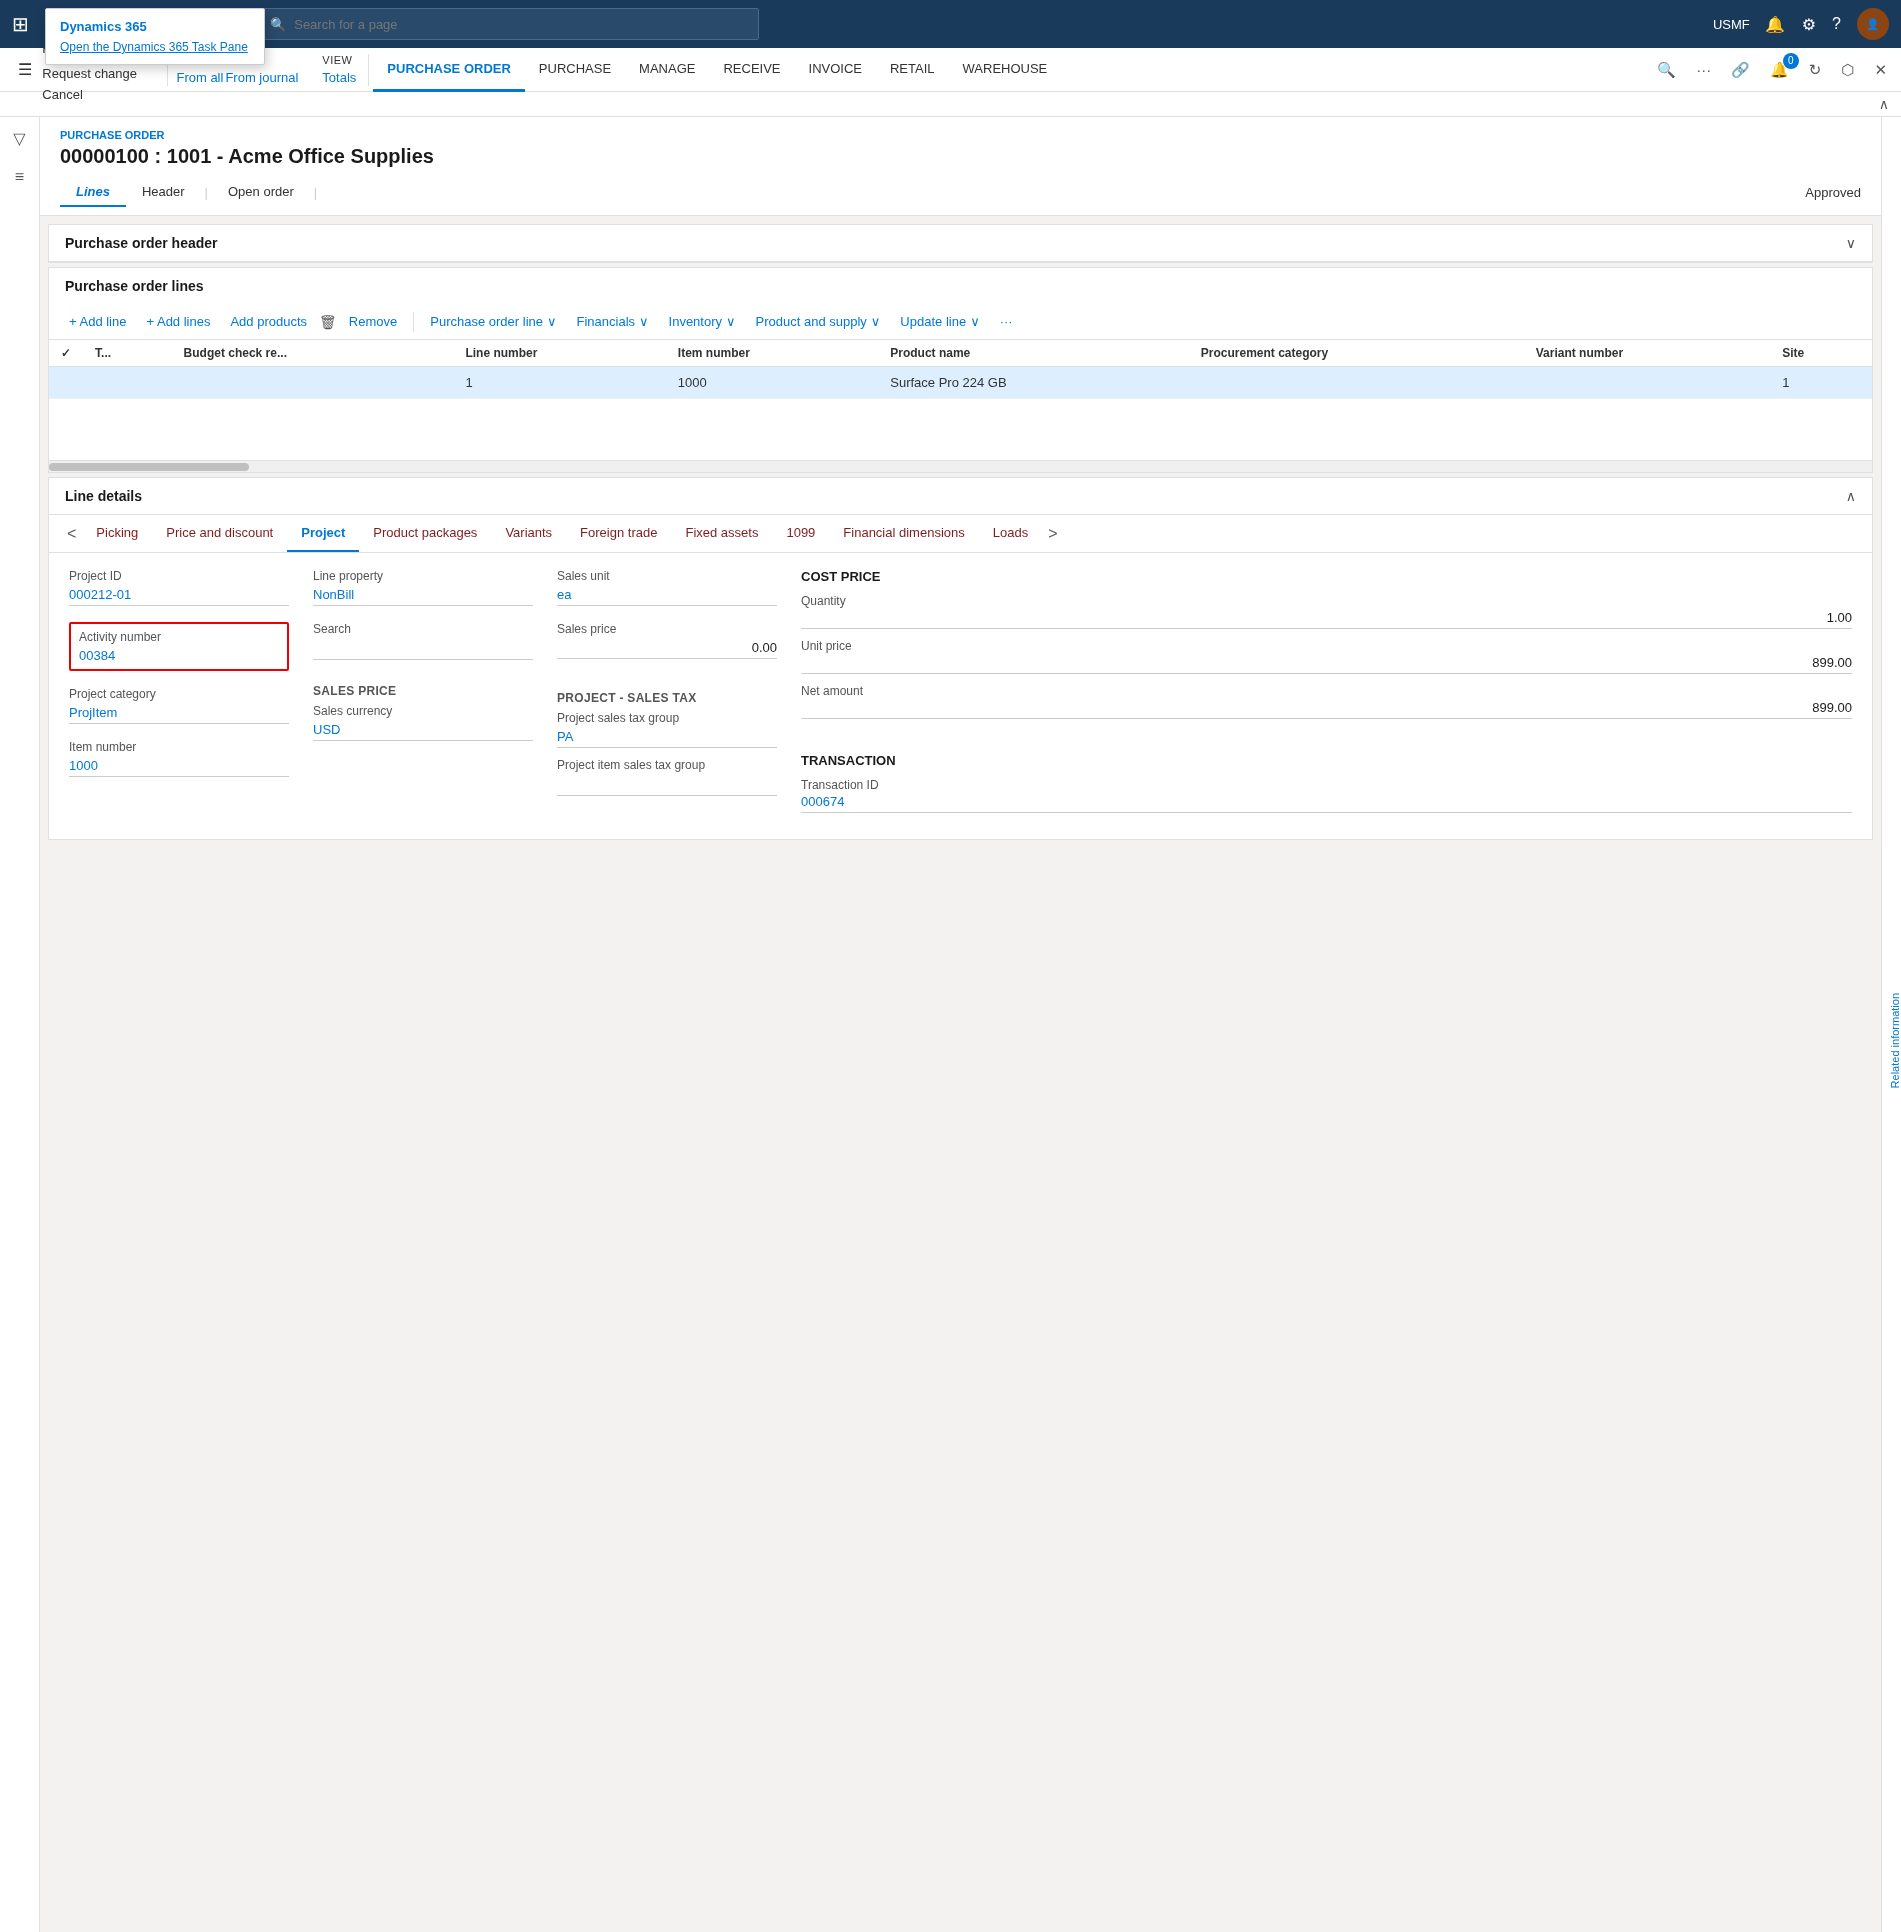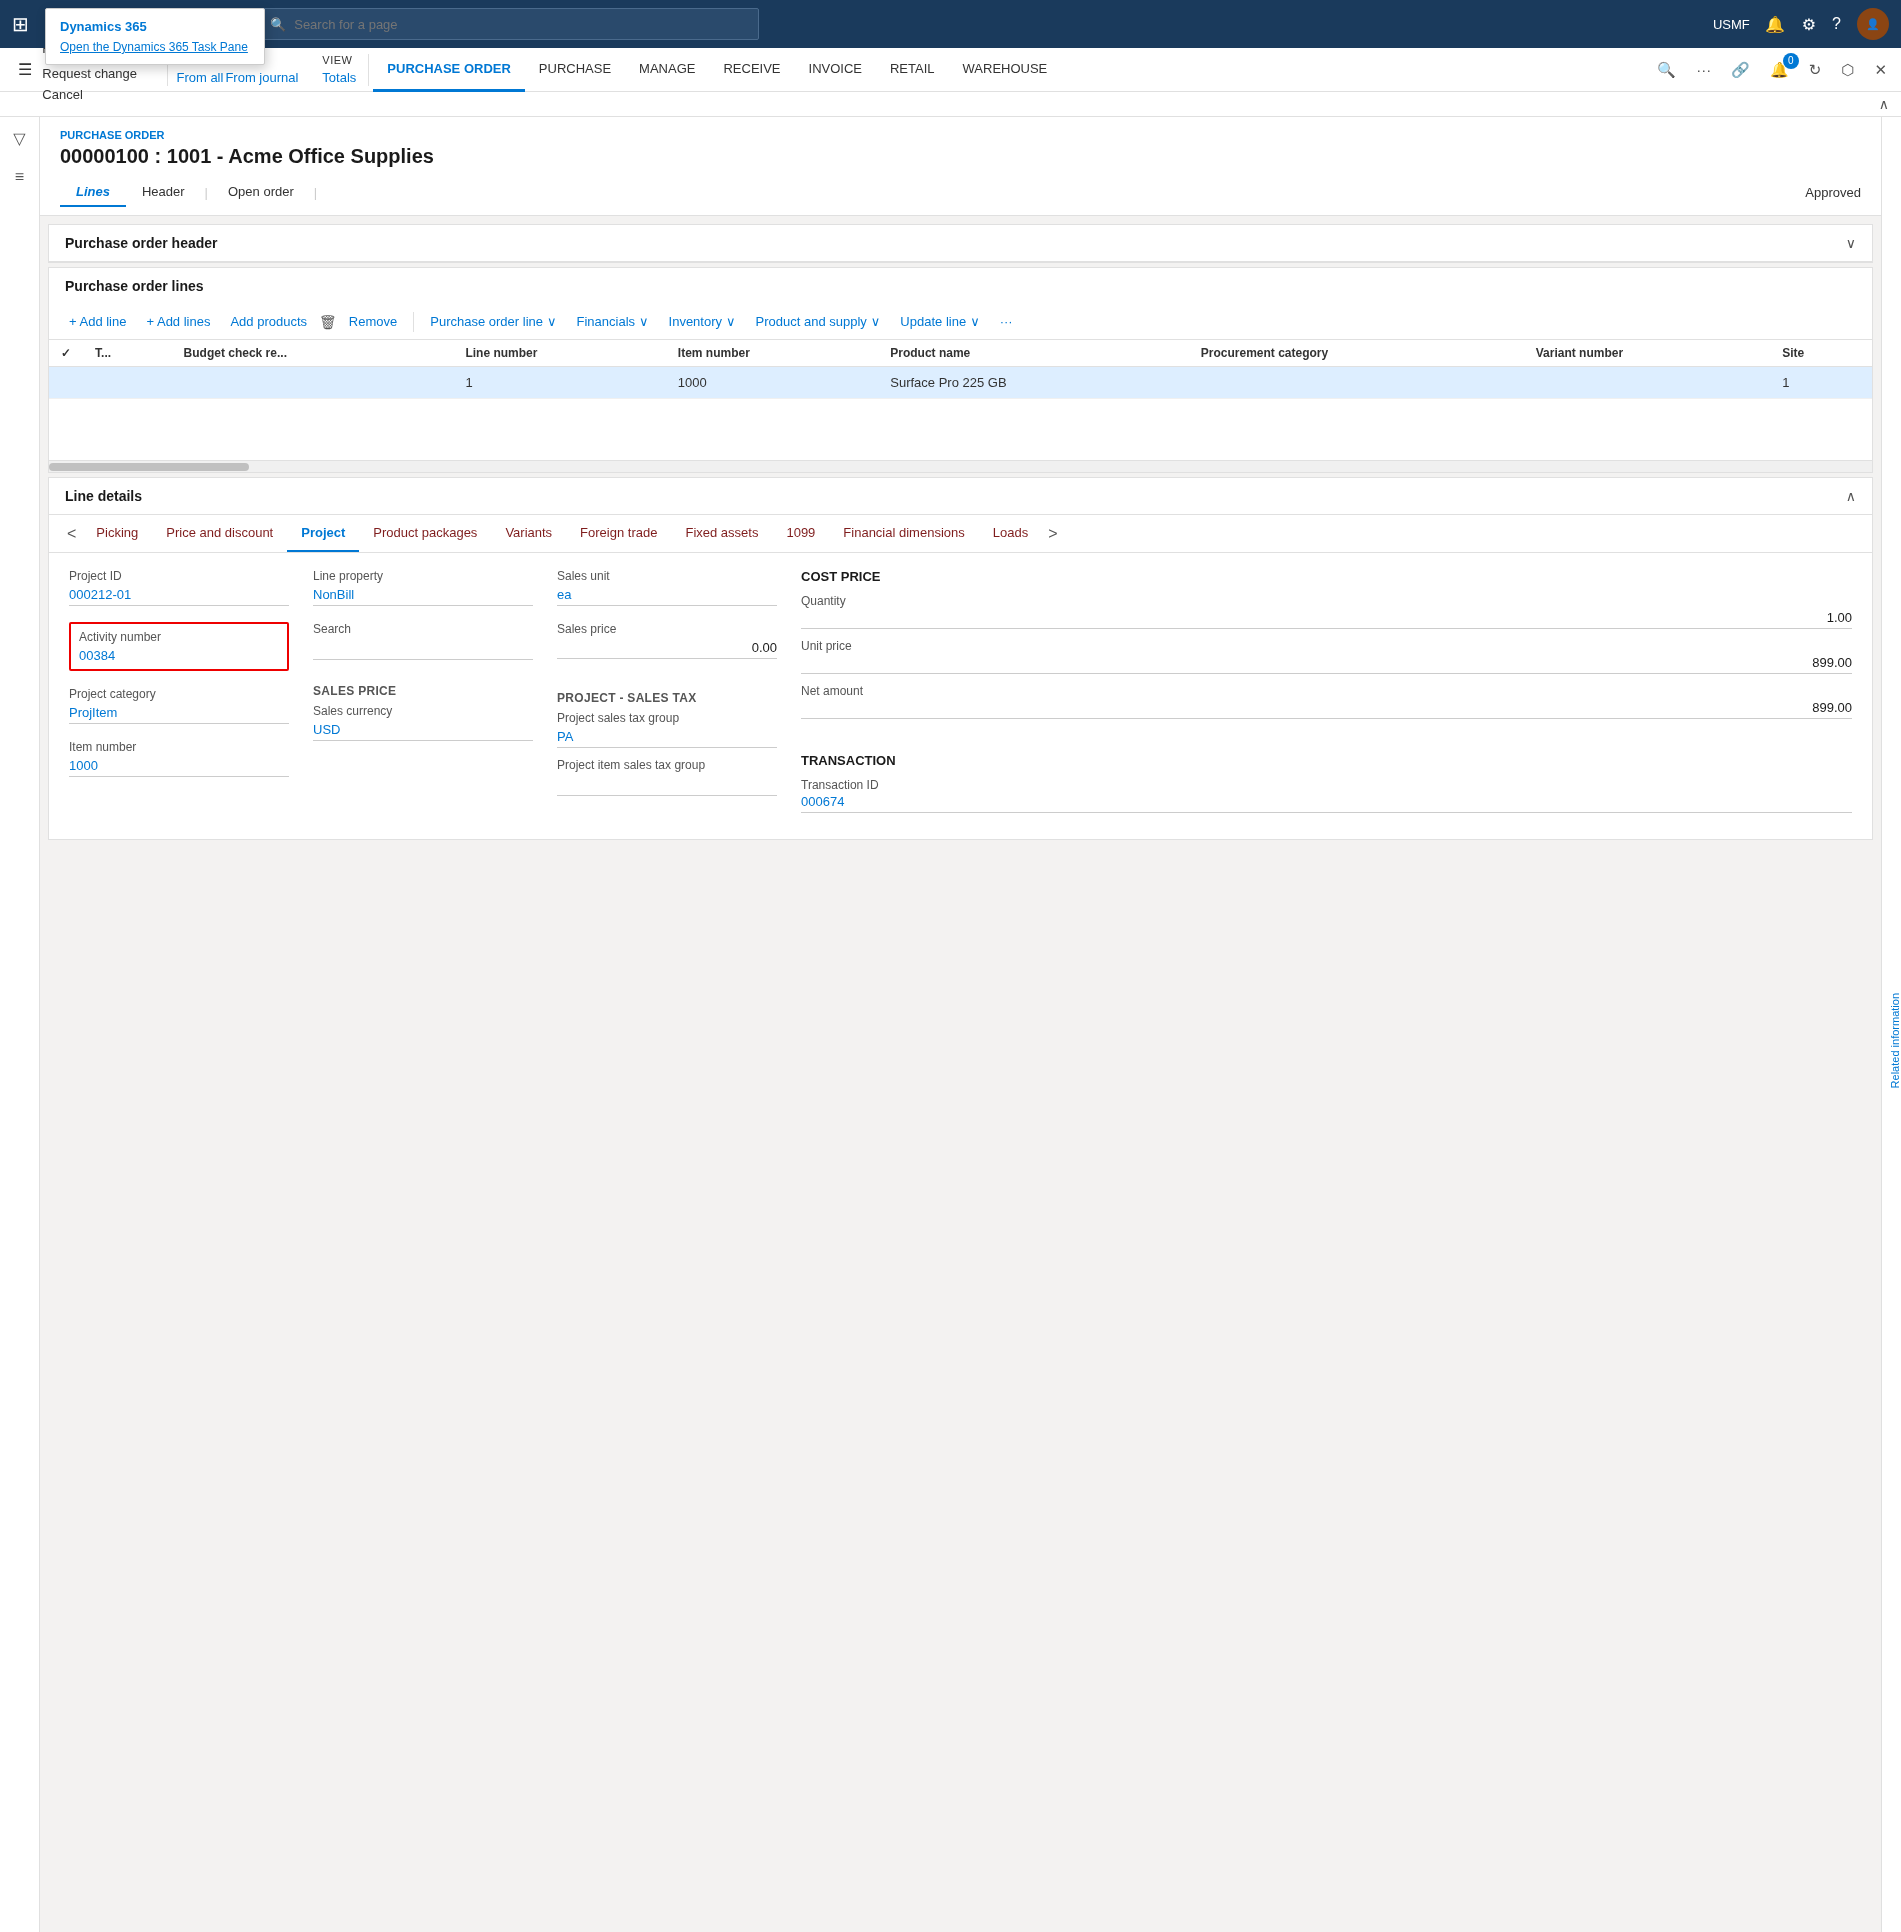--- a/index.html
+++ b/index.html
@@ -486,21 +486,21 @@
               <th><span>Site</span></th>
             </tr>
           </thead>
           <tbody>
             <tr class="selected">
               <td></td>
               <td></td>
               <td></td>
               <td>1</td>
               <td>1000</td>
-              <td>Surface Pro 225 GB</td>
+              <td>Surface Pro 224 GB</td>
               <td></td>
               <td></td>
               <td>1</td>
             </tr>
           </tbody>
         </table>
       </div>
       <div class="table-scroll-bar">
         <div class="table-scroll-thumb"></div>
       </div>

